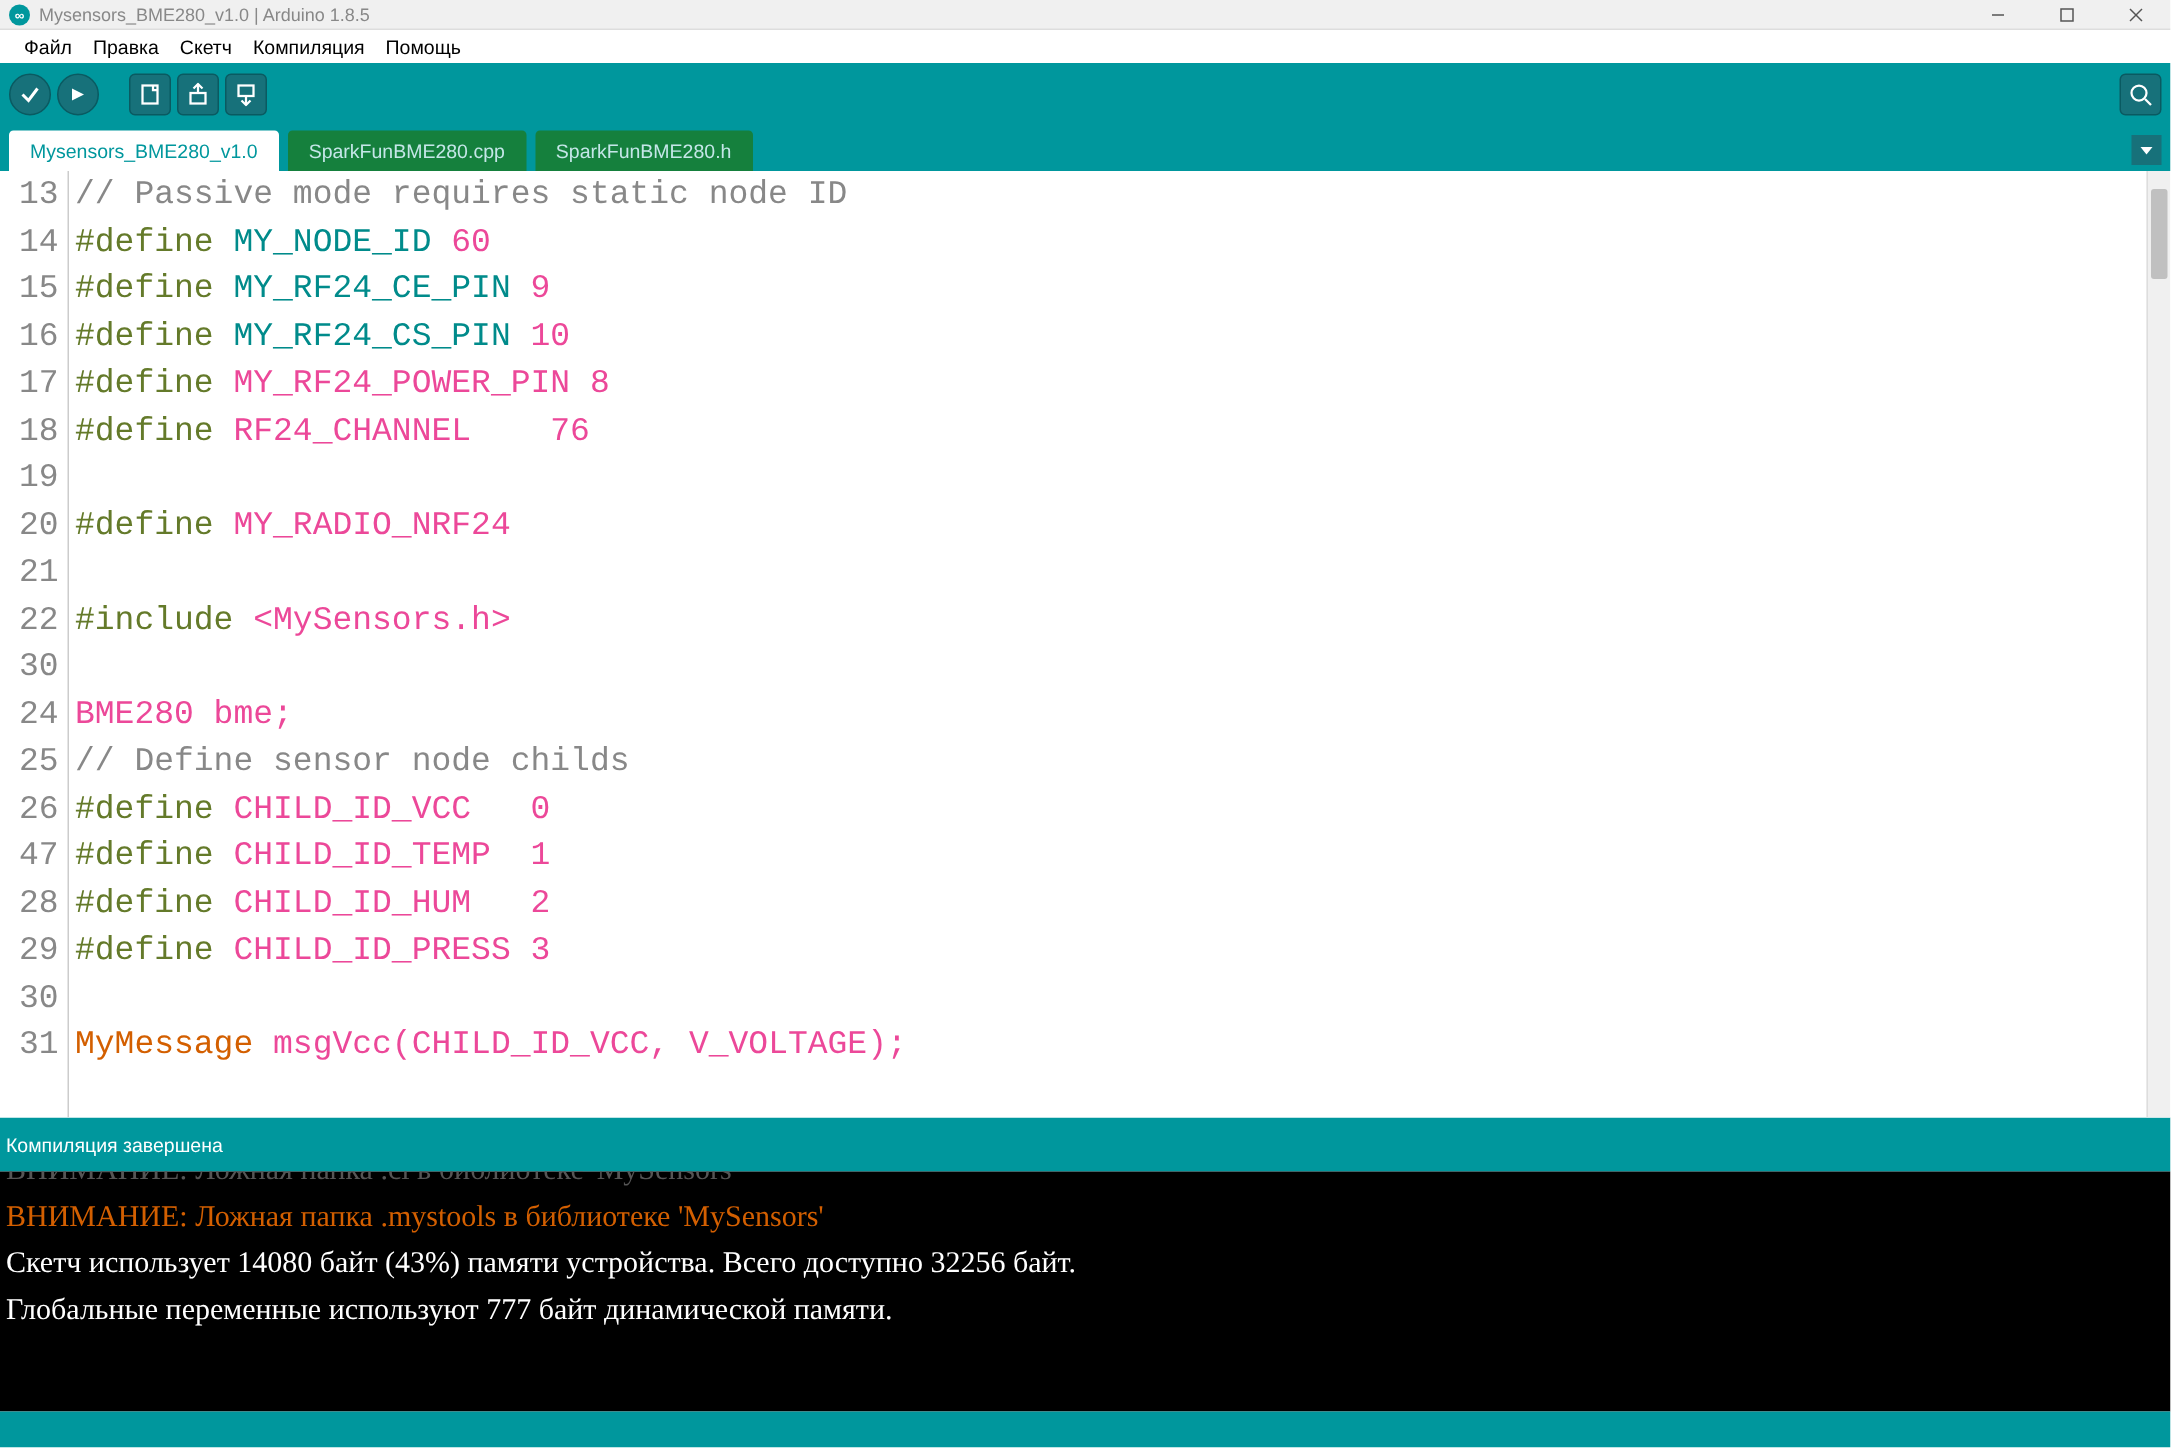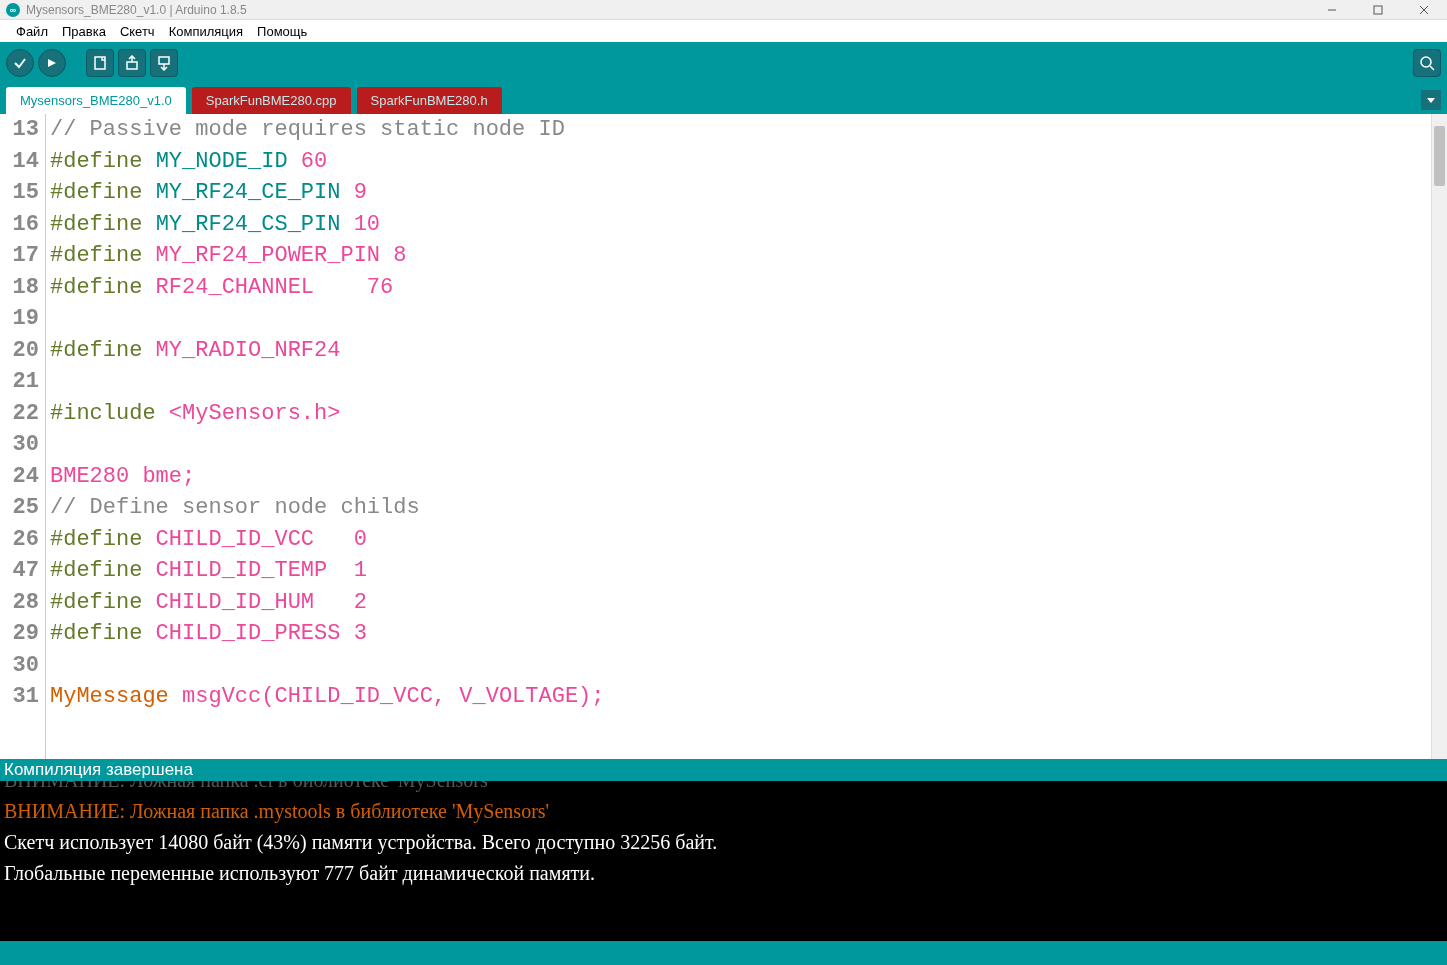--- a/index.html
+++ b/index.html
@@ -73,21 +73,21 @@
     background: #00979d;
     display: flex;
     align-items: flex-end;
     padding: 0 6px;
     gap: 6px;
     justify-content: space-between;
   }
   .tabs { display: flex; gap: 6px; align-items: center; }
   .tab {
     padding: 6px 14px;
-    background: #b91c1c;
+    background: #15803d;
     color: #c5e6e8;
     font-size: 13px;
     border-top-left-radius: 3px;
     border-top-right-radius: 3px;
     cursor: default;
   }
   .tab.active { background: #ffffff; color: #00979d; }
   .tab-menu {
     width: 20px; height: 20px;
     background: #17717a;
@@ -110,21 +110,20 @@
     display: flex;
     overflow: hidden;
   }
   .gutter {
     width: 46px;
     text-align: right;
     color: #888;
     padding-right: 6px;
     border-right: 1px solid #ccc;
     user-select: none;
-    font-weight: bold;
   }
   .code {
     flex: 1;
     padding-left: 4px;
     white-space: pre;
     color: #555;
   }
   .code .kw-def { color: #647a2a; }
   .code .kw-const { color: #008b8b; }
   .code .kw-inc { color: #647a2a; }
@@ -135,24 +134,24 @@
     width: 16px;
     background: #f0f0f0;
     border-left: 1px solid #ddd;
     position: relative;
   }
   .scroll-thumb {
     position: absolute; top: 12px; left: 2px; right: 2px; height: 60px;
     background: #c0c0c0; border-radius: 2px;
   }
   .status {
-    height: 22px;
-    background: #00979d;
-    color: #fff;
-    font-size: 17px;
+    height: 36px;
+    background: #00979d;
+    color: #fff;
+    font-size: 13px;
     display: flex;
     align-items: center;
     padding-left: 4px;
   }
   .console {
     height: 160px;
     background: #000;
     color: #fff;
     font-family: Liberation Serif, serif;
     font-size: 20px;

